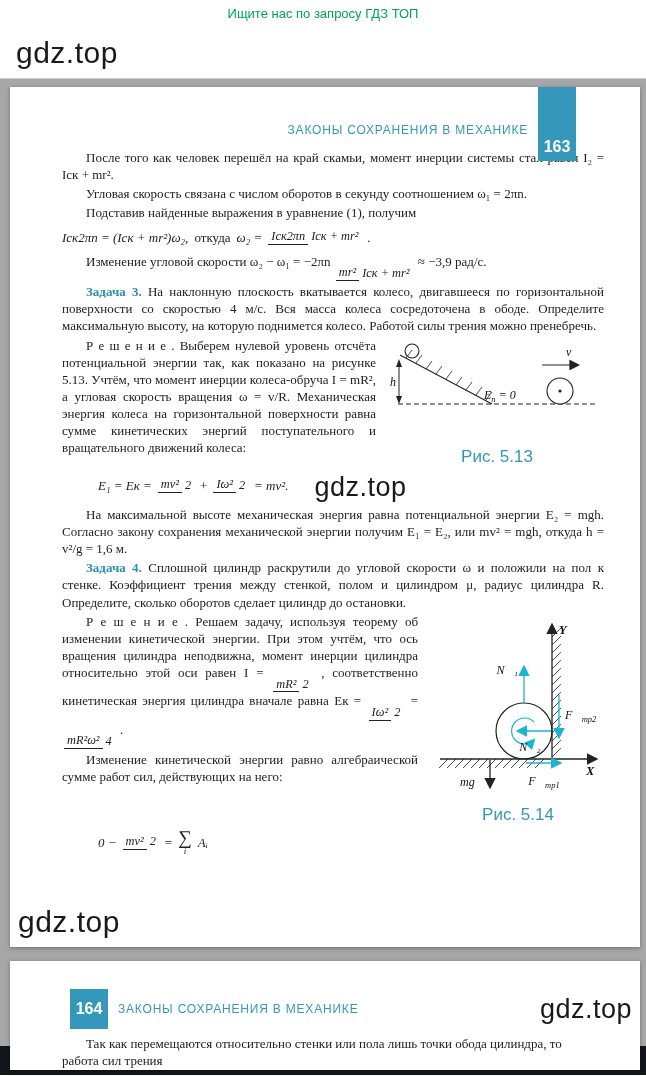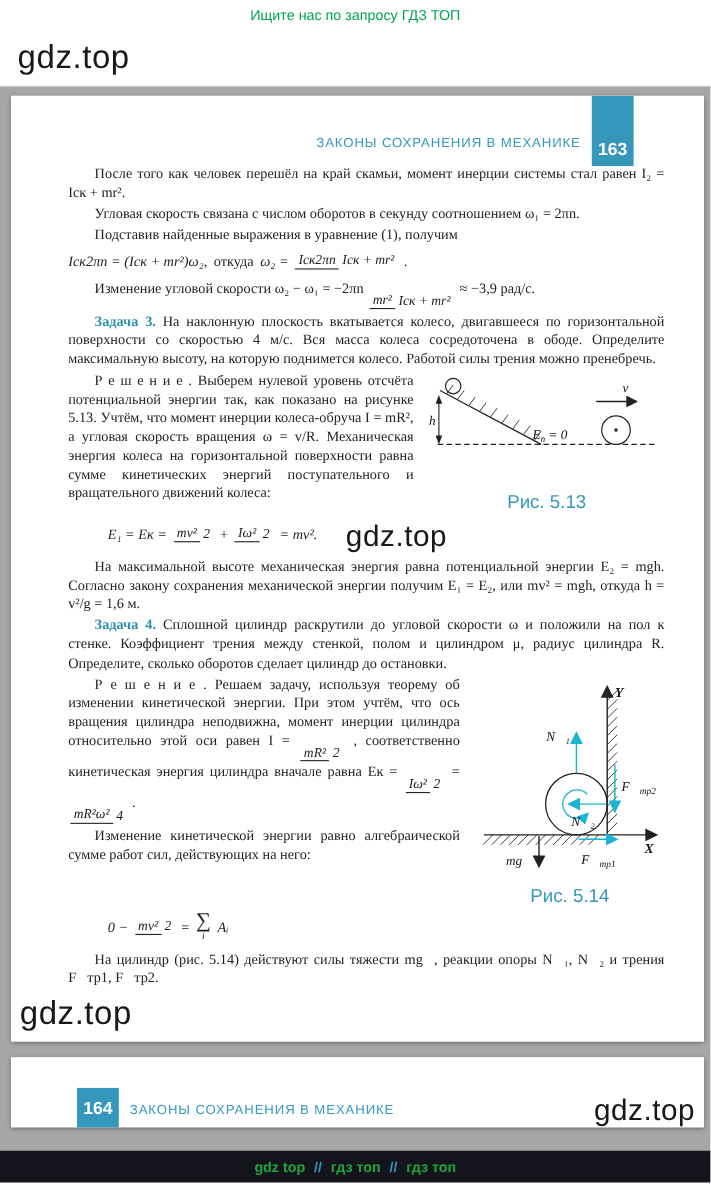--- a/index.html
+++ b/index.html
@@ -11,21 +11,21 @@
   body{width:646px;height:1076px;overflow:hidden;background:#fff;
        font-family:"Liberation Serif",serif;color:var(--ink);}
   .banner{height:27px;display:flex;align-items:center;justify-content:center;background:#fff;text-align:right;}
   .banner-text{color:var(--green);font-family:"Liberation Sans",sans-serif;font-size:13px;}
   .wm{font-family:"Liberation Sans",sans-serif;font-weight:500;color:#191919;letter-spacing:.5px;}
   .wm-band{height:52px;border-bottom:1px solid #c9c9c9;display:flex;align-items:center;padding-left:16px;background:#fff;}
   .wm-top{font-size:30px;}
   .gray-area{height:967px;background:var(--page-gray);padding:8px 6px 0 10px;}
   .page{background:#fff;box-shadow:0 1px 4px rgba(0,0,0,.35);position:relative;}
   .page163{height:860px;overflow:hidden;}
-  .pagenum-box{position:absolute;top:0;right:64px;width:38px;height:64px;background:var(--teal);
+  .pagenum-box{position:absolute;top:0;right:64px;width:38px;height:74px;background:var(--teal);
     color:#fff;display:flex;align-items:flex-end;justify-content:center;padding-bottom:5px;
     font-family:"Liberation Sans",sans-serif;font-size:16px;font-weight:bold;}
   .page-header{padding:36px 112px 0 0;text-align:right;font-family:"Liberation Sans",sans-serif;
     font-size:12px;letter-spacing:.8px;color:var(--teal);}
   .content{padding:12px 36px 0 52px;font-size:13px;line-height:1.32;text-align:justify;}
   .para{margin:0 0 2px 0;text-indent:24px;}
   .task-label{color:var(--teal-dark);font-weight:bold;}
   .m{font-style:italic;}
   .rm{font-style:normal;}
   .formula{display:flex;align-items:center;gap:6px;font-style:italic;margin:7px 0;clear:right;text-indent:0;}
@@ -38,21 +38,21 @@
   .bigsum{display:inline-flex;flex-direction:column;align-items:center;line-height:1;}
   .bigsum .sigma{font-size:19px;font-style:normal;}
   .bigsum .ssub{font-size:9px;}
   .fig{float:right;margin:4px 0 2px 14px;text-align:center;}
   .fig513{width:214px;}
   .fig514{width:172px;}
   .fig-caption{font-family:"Liberation Sans",sans-serif;font-size:17px;color:var(--teal);margin-top:5px;}
   .formula-row{display:flex;align-items:flex-start;gap:26px;clear:right;}
   .wm-mid{font-size:27px;}
   .wm-bottom{position:absolute;left:8px;bottom:8px;font-size:30px;}
-  .page164{height:64px;margin-top:14px;overflow:hidden;}
+  .page164{height:109px;margin-top:14px;overflow:hidden;}
   .p164-row{display:flex;align-items:center;margin-top:28px;padding-right:8px;}
   .pagenum-box-left{margin-left:60px;width:38px;height:40px;background:var(--teal);color:#fff;
     display:flex;align-items:center;justify-content:center;font-family:"Liberation Sans",sans-serif;
     font-size:16px;font-weight:bold;flex:0 0 auto;}
   .page-header-left{margin-left:10px;font-family:"Liberation Sans",sans-serif;font-size:12px;
     letter-spacing:.8px;color:var(--teal);flex:1;}
   .wm-164{font-size:27px;}
   .page164 .para{margin:6px 46px 0 52px;font-size:13px;line-height:1.32;}
   .footer{height:29px;background:var(--footer-bg);display:flex;align-items:center;justify-content:center;
     gap:8px;font-family:"Liberation Sans",sans-serif;font-size:13px;font-weight:600;}
@@ -271,21 +271,20 @@
                 <span class="den">2</span>
               </span>
             <span class="rm">=</span>
             <span class="bigsum">
                 <span class="sigma">∑</span>
                 <span class="ssub">i</span>
               </span>
             <span class="m">Aᵢ</span>
           </div>
 
-          <p class="para">На цилиндр (рис. 5.14) действуют силы тяжести mg⃗, реакции опоры N⃗₁, N⃗₂ и трения F⃗тр1, F⃗тр2.</p>
         </div>
 
       </div>
 
       <span class="wm wm-bottom">gdz.top</span>
     </div>
 
     <div class="page page164">
       <div class="p164-row">
         <div class="pagenum-box-left">

